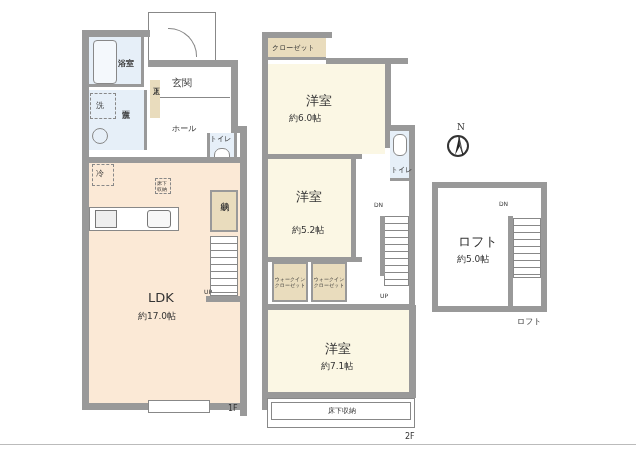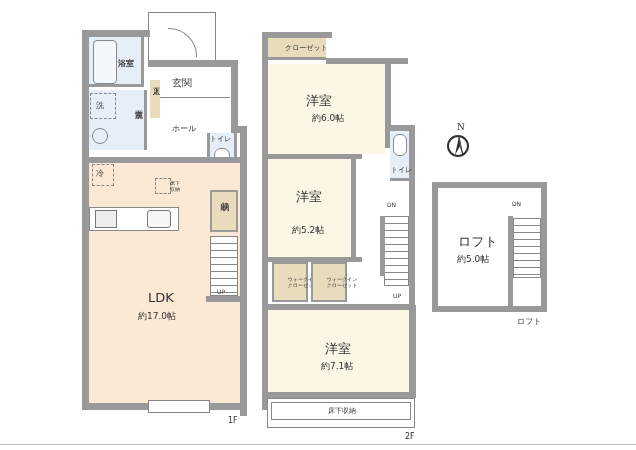--- a/index.html
+++ b/index.html
@@ -4,21 +4,21 @@
 <style>
   html,body{margin:0;padding:0;background:#fff;}
   body{width:636px;height:450px;position:relative;overflow:hidden;font-family:"DejaVu Sans",sans-serif;color:#333;}
   .abs{position:absolute;}
   .wall{position:absolute;background:#999;}
   .room{position:absolute;box-sizing:border-box;}
   .lbl{position:absolute;text-align:center;white-space:nowrap;color:#333;}
   .big{font-size:13px;}
   .sz{font-size:9px;}
   .sm{font-size:8px;}
-  .xs{font-size:5px;line-height:6px;margin-left:13px;}
+  .xs{font-size:5px;line-height:6px;}
   .outline{position:absolute;border:1px solid #888;box-sizing:border-box;background:#fff;}
   .stair{position:absolute;box-sizing:border-box;background:#fff;
     background-image:repeating-linear-gradient(to bottom,#fff 0,#fff 6px,#888 6px,#888 7px);
     border:1px solid #888;}
 </style>
 </head>
 <body>
 
 <div>
 
@@ -68,40 +68,40 @@
   <div class="lbl sz" style="left:138px;top:310px;">約17.0帖</div>
 
   <div class="room" style="left:210px;top:190px;width:28px;height:42px;background:#e9dcbd;border:2px solid #999;"></div>
   <div class="lbl sm" style="left:218px;top:195px;font-size:9px;line-height:14px;writing-mode:vertical-rl;">収納</div>
 
   <div class="stair" style="left:210px;top:236px;width:28px;height:60px;"></div>
   <div class="lbl xs" style="left:204px;top:289px;font-size:6px;">UP</div>
   <div class="wall" style="left:206px;top:296px;width:40px;height:6px;"></div>
 
   <div class="outline" style="left:148px;top:400px;width:62px;height:13px;"></div>
-  <div class="lbl sm" style="left:228px;top:404px;margin-top:12px;">1F</div>
+  <div class="lbl sm" style="left:228px;top:404px;">1F</div>
 </div>
 
 <div>
 
   <div class="wall" style="left:262px;top:32px;width:6px;height:378px;"></div>
   <div class="wall" style="left:262px;top:32px;width:70px;height:6px;"></div>
   <div class="wall" style="left:326px;top:58px;width:82px;height:6px;"></div>
   <div class="wall" style="left:385px;top:58px;width:6px;height:90px;"></div>
   <div class="wall" style="left:385px;top:125px;width:30px;height:6px;"></div>
   <div class="wall" style="left:409px;top:125px;width:6px;height:185px;"></div>
   <div class="wall" style="left:409px;top:305px;width:7px;height:90px;"></div>
   <div class="wall" style="left:262px;top:392px;width:154px;height:6px;"></div>
 
   <div class="room" style="left:268px;top:38px;width:58px;height:22px;background:#e9dcbd;border-bottom:3px solid #999;"></div>
   <div class="lbl xs" style="left:272px;top:45px;font-size:7px;">クローゼット</div>
 
   <div class="room" style="left:268px;top:64px;width:117px;height:90px;background:#fbf7e4;"></div>
   <div class="lbl big" style="left:306px;top:92px;">洋室</div>
-  <div class="lbl sz" style="left:312px;top:112px;text-align:center;">約6.0帖</div>
+  <div class="lbl sz" style="left:289px;top:112px;text-align:center;">約6.0帖</div>
   <div class="wall" style="left:262px;top:154px;width:100px;height:5px;"></div>
 
   <div class="room" style="left:390px;top:131px;width:19px;height:50px;background:#e6eff8;border-bottom:3px solid #999;"></div>
   <div class="abs" style="left:393px;top:134px;width:12px;height:20px;border:1px solid #888;border-radius:6px;background:#fff;"></div>
   <div class="lbl" style="left:391px;top:165px;font-size:7px;">トイレ</div>
 
   <div class="room" style="left:268px;top:159px;width:88px;height:98px;background:#fbf7e4;border-right:5px solid #999;"></div>
   <div class="lbl big" style="left:296px;top:188px;">洋室</div>
   <div class="lbl sz" style="left:292px;top:224px;">約5.2帖</div>
   <div class="wall" style="left:262px;top:257px;width:100px;height:5px;"></div>

